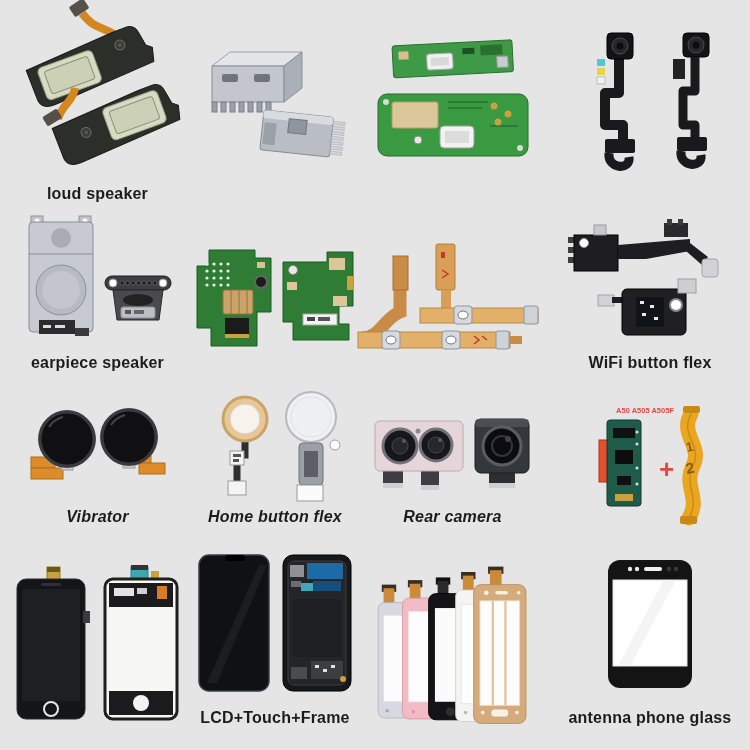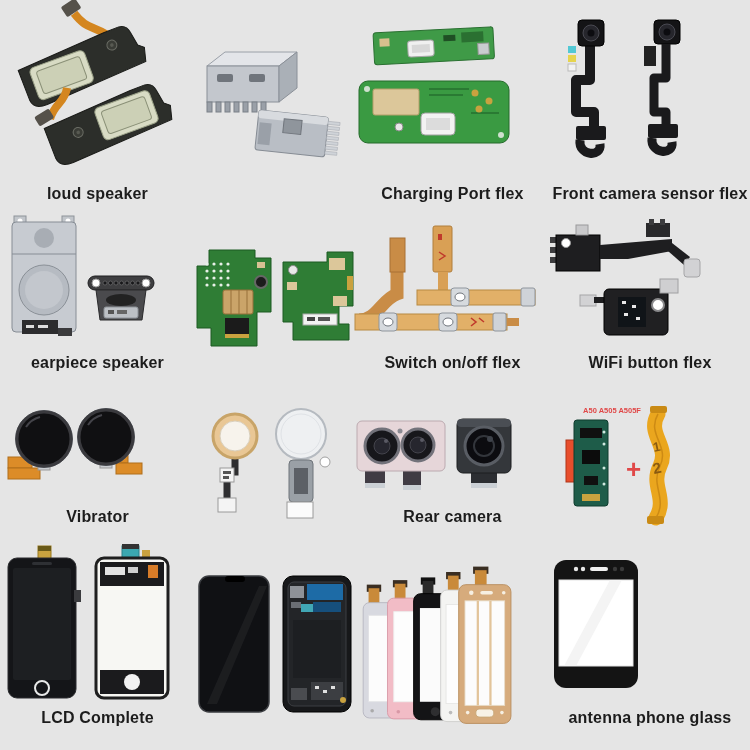--- a/index.html
+++ b/index.html
@@ -22,35 +22,36 @@
     flex-direction:column;
     align-items:center;
     justify-content:flex-end;
     overflow:visible;
   }
   .art {
     flex:1 1 auto;
     width:100%;
     display:flex;
     align-items:center;
+    justify-content:center;
     overflow:visible;
   }
   svg { display:block; overflow:visible; }
   .label {
     flex:0 0 auto;
     font-size:16px;
     font-weight:700;
     color:#1c1c1c;
     letter-spacing:0.2px;
     white-space:nowrap;
     line-height:20px;
   }
   .grid .cell:nth-child(-n+4)  .label { padding-bottom:6px; }
   .grid .cell:nth-child(n+5):nth-child(-n+8)  .label { padding-bottom:17px; }
-  .grid .cell:nth-child(n+9):nth-child(-n+12) .label { padding-bottom:13px; }
+  .grid .cell:nth-child(n+9):nth-child(-n+12) .label { padding-bottom:13px;font-style:italic; }
   .grid .cell:nth-child(n+13) .label { padding-bottom:22px; }
   svg text { font-family:"Liberation Sans", sans-serif; }
 </style>
 </head>
 <body>
 
 <div class="canvas">
   <div class="grid">
 
     <div class="cell">
@@ -133,21 +134,20 @@
             <rect x="67" y="39" width="24" height="12" fill="#dcdcdc"></rect>
             <circle cx="116" cy="14" r="3.5" fill="#c9a23f"></circle>
             <circle cx="130" cy="22" r="3.5" fill="#c9a23f"></circle>
             <circle cx="120" cy="30" r="3.5" fill="#c9a23f"></circle>
             <circle cx="40" cy="48" r="4" fill="#e8e8e8" stroke="#888888"></circle>
             <circle cx="8" cy="10" r="3" fill="#cfe0cf"></circle>
             <circle cx="142" cy="56" r="3" fill="#cfe0cf"></circle>
           </g>
         </svg>
       </div>
-      <div class="label">Charging Port flex</div>
     </div>
 
     <div class="cell">
       <div class="art">
         <svg width="142" height="156" viewBox="0 0 142 156">
           <g transform="translate(6,2)">
             <path d="M34,30 L34,64 L20,64 L20,96 L38,96 L38,112" stroke="#1a1a1c" stroke-width="10" fill="none" stroke-linejoin="round"></path>
             <rect x="22" y="4" width="26" height="26" rx="4" fill="#141416" stroke="#000000"></rect>
             <circle cx="35" cy="17" r="8" fill="#26262c" stroke="#4a4a52"></circle>
             <circle cx="35" cy="17" r="3.5" fill="#0c0c10"></circle>
@@ -161,21 +161,20 @@
             <rect x="28" y="0" width="26" height="24" rx="4" fill="#141416" stroke="#000000"></rect>
             <circle cx="41" cy="12" r="8" fill="#26262c" stroke="#4a4a52"></circle>
             <circle cx="41" cy="12" r="3.5" fill="#0c0c10"></circle>
             <rect x="18" y="26" width="12" height="20" fill="#222222"></rect>
             <path d="M40,24 L40,58 L28,58 L28,92 L40,92 L40,106" stroke="#1a1a1c" stroke-width="9" fill="none" stroke-linejoin="round"></path>
             <rect x="22" y="104" width="30" height="14" rx="2" fill="#1a1a1c"></rect>
             <path d="M26,118 C24,134 48,136 46,122" stroke="#1a1a1c" stroke-width="9" fill="none"></path>
           </g>
         </svg>
       </div>
-      <div class="label">Front camera sensor flex</div>
     </div>
 
     <div class="cell">
       <div class="art">
         <svg width="162" height="136" viewBox="0 0 162 136">
           <g transform="translate(12,2)">
             <rect x="2" y="0" width="12" height="10" fill="#c2c6cb" stroke="#8e939a"></rect>
               <circle cx="8" cy="5" r="2.5" fill="#ffffff"></circle>
             <rect x="50" y="0" width="12" height="10" fill="#c2c6cb" stroke="#8e939a"></rect>
               <circle cx="56" cy="5" r="2.5" fill="#ffffff"></circle>
@@ -274,21 +273,20 @@
           <rect x="0" y="92" width="152" height="16" fill="#e2b068" stroke="#b88a42"></rect>
           <rect x="24" y="91" width="18" height="18" rx="3" fill="#d6dade" stroke="#8f959c"></rect>
           <ellipse cx="33" cy="100" rx="5" ry="4" fill="#ffffff" stroke="#70757c"></ellipse>
           <rect x="84" y="91" width="18" height="18" rx="3" fill="#d6dade" stroke="#8f959c"></rect>
           <ellipse cx="93" cy="100" rx="5" ry="4" fill="#ffffff" stroke="#70757c"></ellipse>
           <path d="M116,96 l5,4 l-5,4 M124,96 l5,4" stroke="#c0392b" stroke-width="1.6" fill="none"></path>
           <rect x="138" y="91" width="13" height="18" rx="2" fill="#cfd3d8" stroke="#8f959c"></rect>
           <rect x="152" y="96" width="12" height="8" fill="#c98c46"></rect>
         </svg>
       </div>
-      <div class="label">Switch on/off flex</div>
     </div>
 
     <div class="cell">
       <div class="art">
         <svg width="165" height="122" viewBox="0 0 165 122">
           <g transform="translate(0,2)">
             <rect x="0" y="14" width="6" height="6" fill="#3c3c3e"></rect>
             <rect x="0" y="24" width="6" height="6" fill="#3c3c3e"></rect>
             <rect x="0" y="34" width="6" height="6" fill="#3c3c3e"></rect>
             <rect x="6" y="12" width="44" height="36" fill="#1e1e20" stroke="#000000"></rect>
@@ -353,20 +351,21 @@
           <g transform="translate(78,2)">
             <circle cx="28" cy="26" r="25" fill="#eef0f2" stroke="#b5bac0" stroke-width="2"></circle>
             <circle cx="28" cy="26" r="20" fill="none" stroke="#dfe2e6"></circle>
             <circle cx="52" cy="54" r="5" fill="#ffffff" stroke="#a0a0a0"></circle>
             <rect x="16" y="52" width="24" height="42" rx="4" fill="#9aa0a6" stroke="#6e747a"></rect>
             <rect x="21" y="60" width="14" height="26" fill="#5c6066"></rect>
             <rect x="14" y="94" width="26" height="16" fill="#fbfbfb" stroke="#9a9a9a"></rect>
           </g>
         </svg>
       </div>
+      <div class="label">Home button flex</div>
     </div>
 
     <div class="cell">
       <div class="art">
         <svg width="160" height="88" viewBox="0 0 160 88">
           <rect x="10" y="66" width="20" height="14" fill="#403c44"></rect>
           <rect x="10" y="78" width="20" height="5" fill="#cbd0d5"></rect>
           <rect x="48" y="66" width="18" height="16" fill="#403c44"></rect>
           <rect x="48" y="80" width="18" height="5" fill="#cbd0d5"></rect>
           <rect x="2" y="16" width="88" height="50" rx="5" fill="#e6d6d9" stroke="#bcaab0"></rect>
@@ -435,21 +434,20 @@
             <rect x="0" y="14" width="72" height="140" rx="8" fill="#f7f7f3" stroke="#1f1f1f" stroke-width="3"></rect>
             <rect x="4" y="18" width="64" height="24" fill="#1b1b1d"></rect>
             <rect x="9" y="23" width="20" height="8" fill="#e2e2e2"></rect>
             <rect x="32" y="23" width="10" height="6" fill="#cfcfcf"></rect>
             <rect x="52" y="21" width="10" height="13" fill="#d87c28"></rect>
             <rect x="4" y="126" width="64" height="24" fill="#1b1b1d"></rect>
             <circle cx="36" cy="138" r="8" fill="#f2f2f2"></circle>
           </g>
         </svg>
       </div>
-      <div class="label">LCD Complete</div>
     </div>
 
     <div class="cell">
       <div class="art">
         <svg width="160" height="142" viewBox="0 0 160 142">
           <rect x="4" y="2" width="70" height="136" rx="10" fill="#101114" stroke="#3a3c40" stroke-width="1.5"></rect>
           <rect x="30" y="2" width="20" height="6" rx="3" fill="#000000"></rect>
           <polygon points="12,130 64,12 72,12 22,130" fill="#ffffff" opacity="0.05"></polygon>
           <g transform="translate(88,2)">
             <rect x="0" y="0" width="68" height="136" rx="10" fill="#17181a" stroke="#000000"></rect>
@@ -462,20 +460,21 @@
             <rect x="10" y="44" width="48" height="58" fill="#1d1f22"></rect>
             <rect x="28" y="106" width="32" height="18" fill="#3c3e42"></rect>
             <rect x="32" y="110" width="4" height="3" fill="#e0e0e0"></rect>
             <rect x="40" y="114" width="4" height="3" fill="#e0e0e0"></rect>
             <rect x="48" y="110" width="4" height="3" fill="#e0e0e0"></rect>
             <rect x="8" y="112" width="16" height="12" fill="#4a4c50"></rect>
             <circle cx="60" cy="124" r="3" fill="#c9a23f"></circle>
           </g>
         </svg>
       </div>
+      <div class="label">LCD+Touch+Frame</div>
     </div>
 
     <div class="cell">
       <div class="art">
         <svg width="165" height="164" viewBox="0 0 165 182">
           <g transform="translate(0,44)">
             <rect x="4" y="-20" width="16" height="8" fill="#3a2e22"></rect>
             <rect x="6" y="-16" width="12" height="18" fill="#c98a3a"></rect>
             <rect x="0" y="0" width="46" height="128" rx="7" fill="#d8d9e0" stroke="#b5b6c0"></rect>
             <rect x="6" y="14" width="34" height="96" fill="#fcfcfc" stroke="#e0e0e4"></rect>

